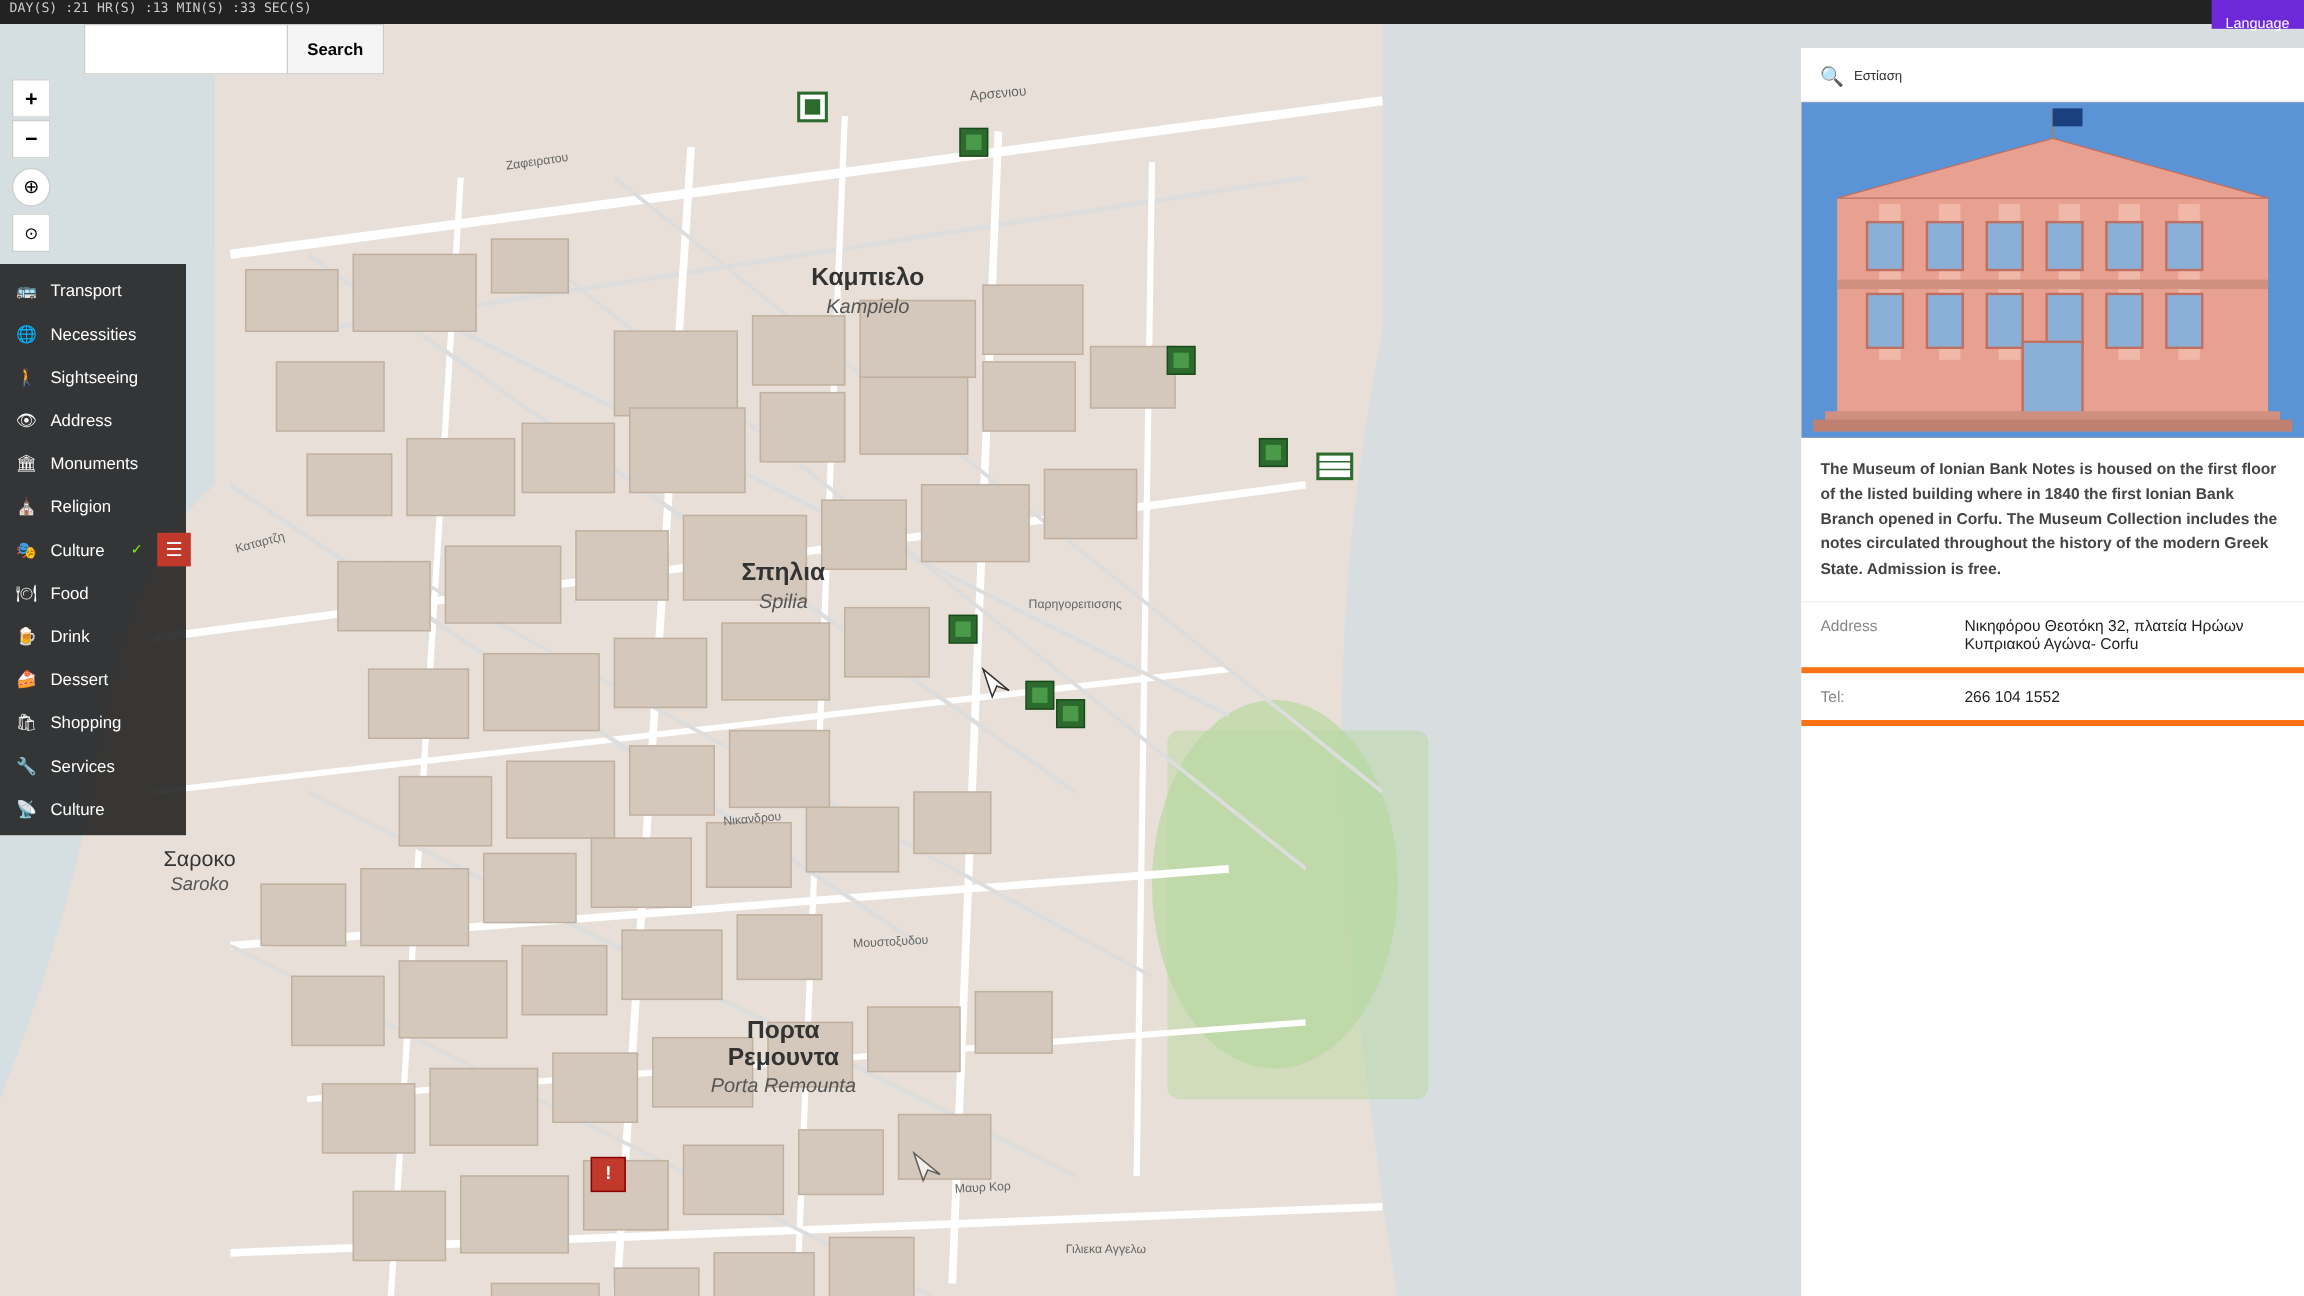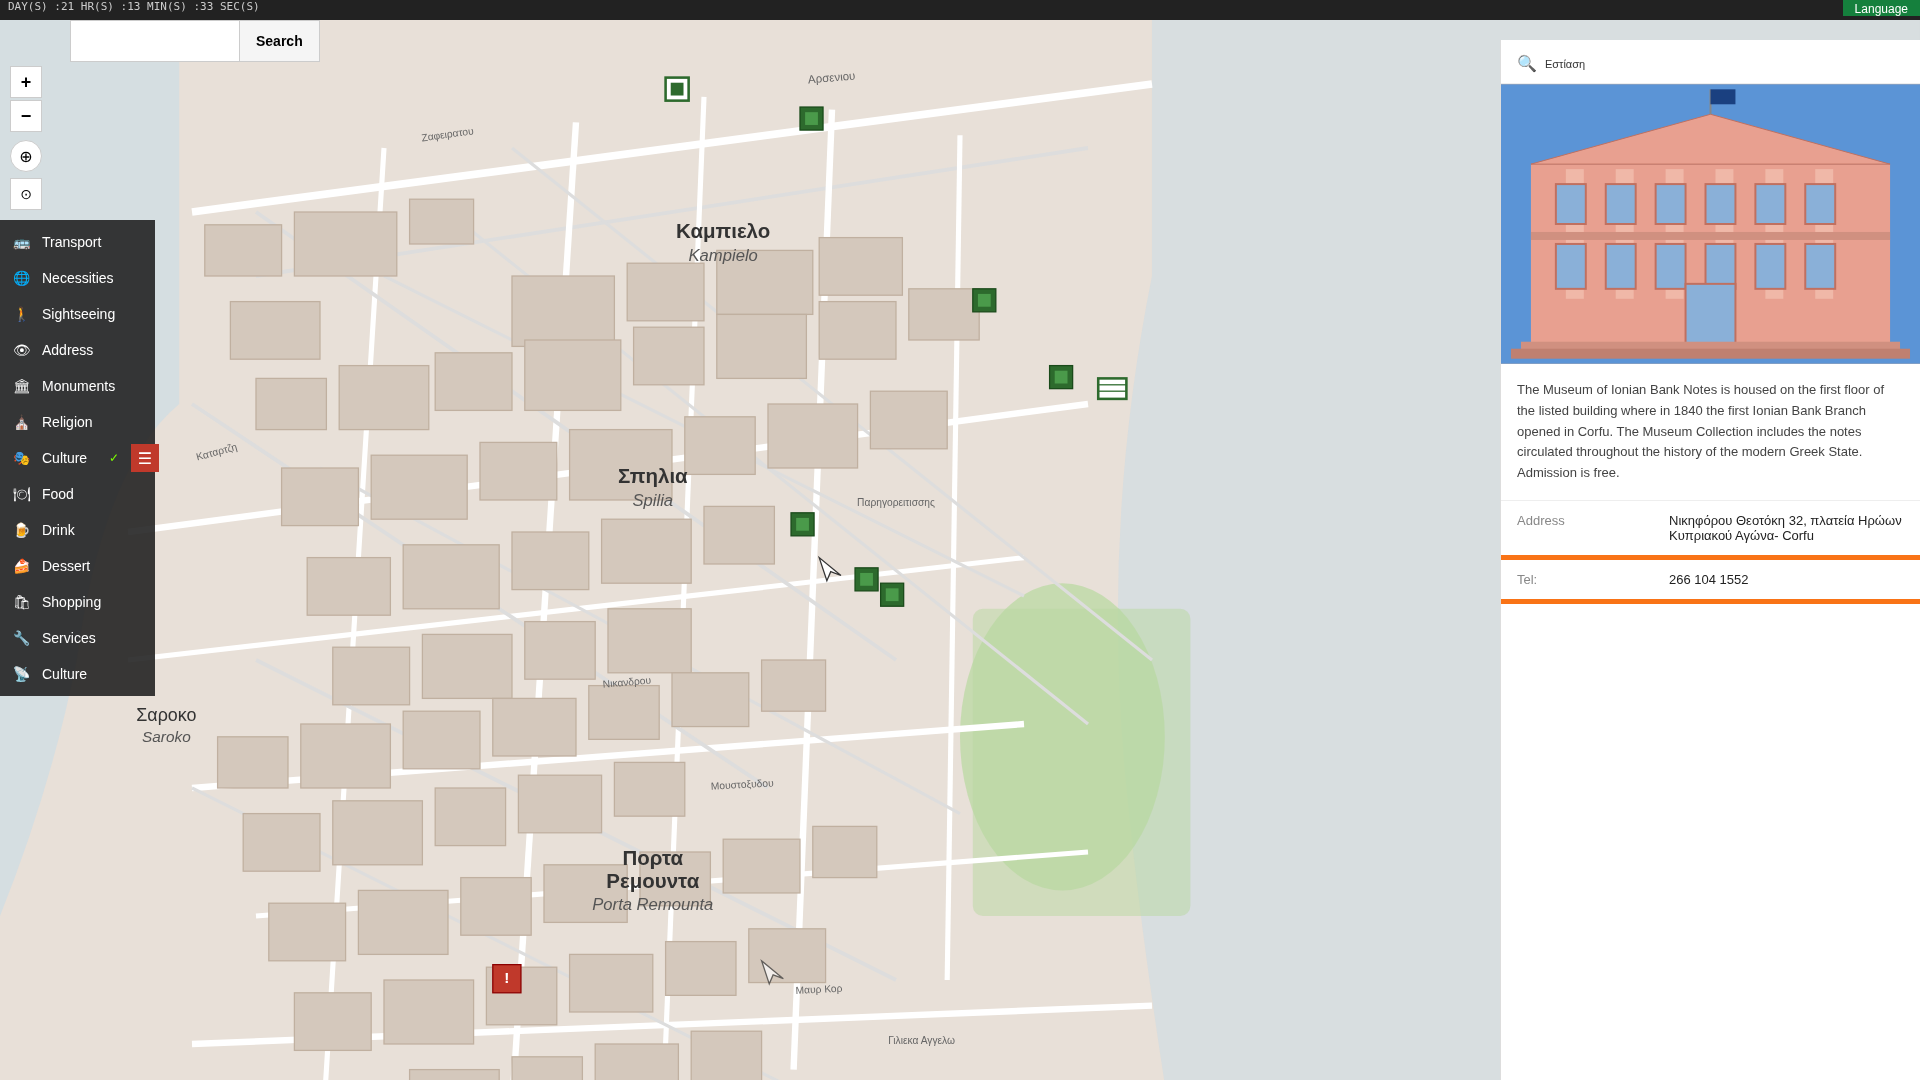--- a/index.html
+++ b/index.html
@@ -18,24 +18,24 @@
     }
     #timer-display {
       color: #ccc;
       font-size: 11px;
       font-family: monospace;
     }
     #language-btn {
       position: absolute;
       right: 0;
       top: 0;
-      background: #15803d;
+      background: #6d28d9;
       color: white;
       border: none;
-      padding: 2px 12px;
+      padding: 12px 12px;
       font-size: 12px;
       cursor: pointer;
       height: 16px;
     }
 
     
     #search-bar {
       position: absolute;
       top: 20px;
       left: 70px;
@@ -241,39 +241,39 @@
       object-fit: cover;
       display: block;
       background: #c9b4a8;
     }
     #panel-description {
       padding: 16px;
       font-size: 13px;
       color: #444;
       line-height: 1.6;
       border-bottom: 1px solid #eee;
+      font-weight: bold;
     }
     #panel-details {
       padding: 0;
     }
     .detail-row {
       display: flex;
       padding: 12px 16px;
       border-bottom: 5px solid #f97316;
       font-size: 13px;
     }
     .detail-label {
       width: 120px;
       color: #888;
       flex-shrink: 0;
     }
     .detail-value {
       color: #222;
       flex: 1;
-      margin-left: 32px;
     }
   </style>
 </head>
 <body>
 
 <div id="top-bar">
   <span id="timer-display">DAY(S) :21 HR(S) :13 MIN(S) :33 SEC(S)</span>
   <button id="language-btn">Language</button>
 </div>
 

